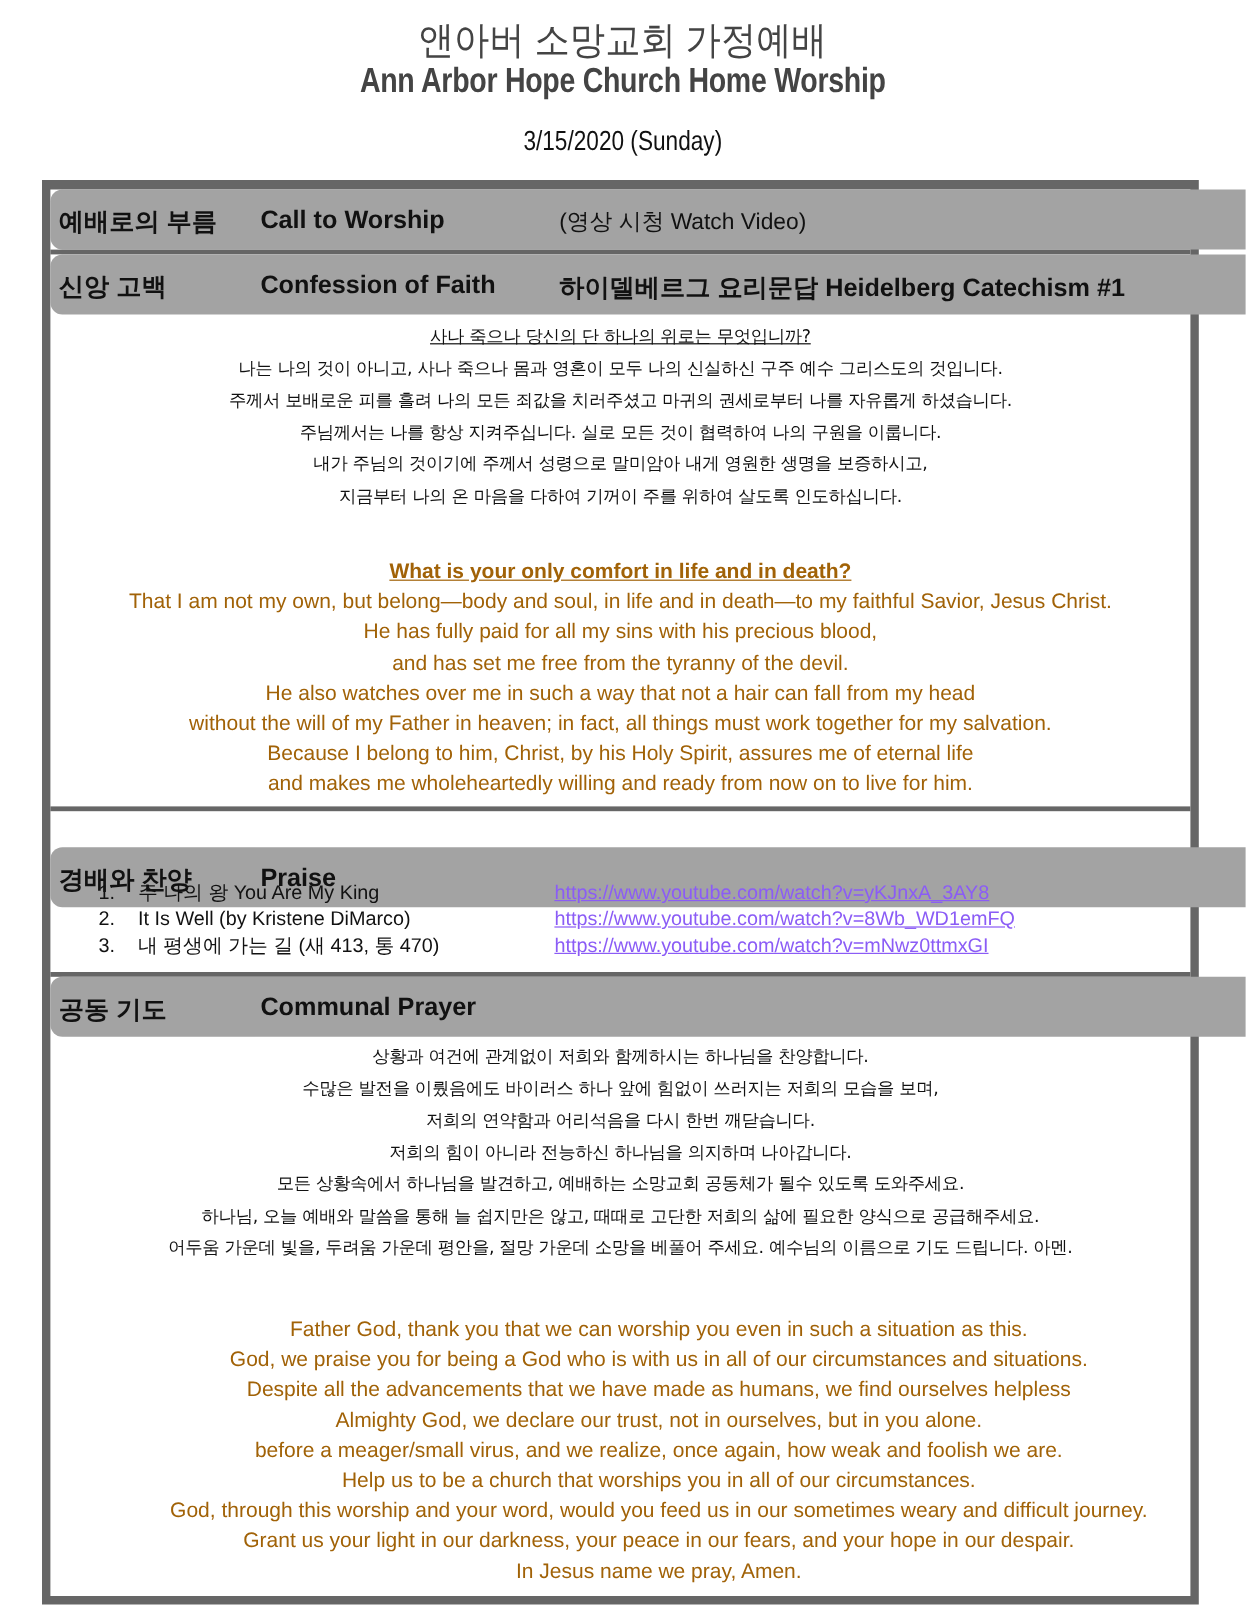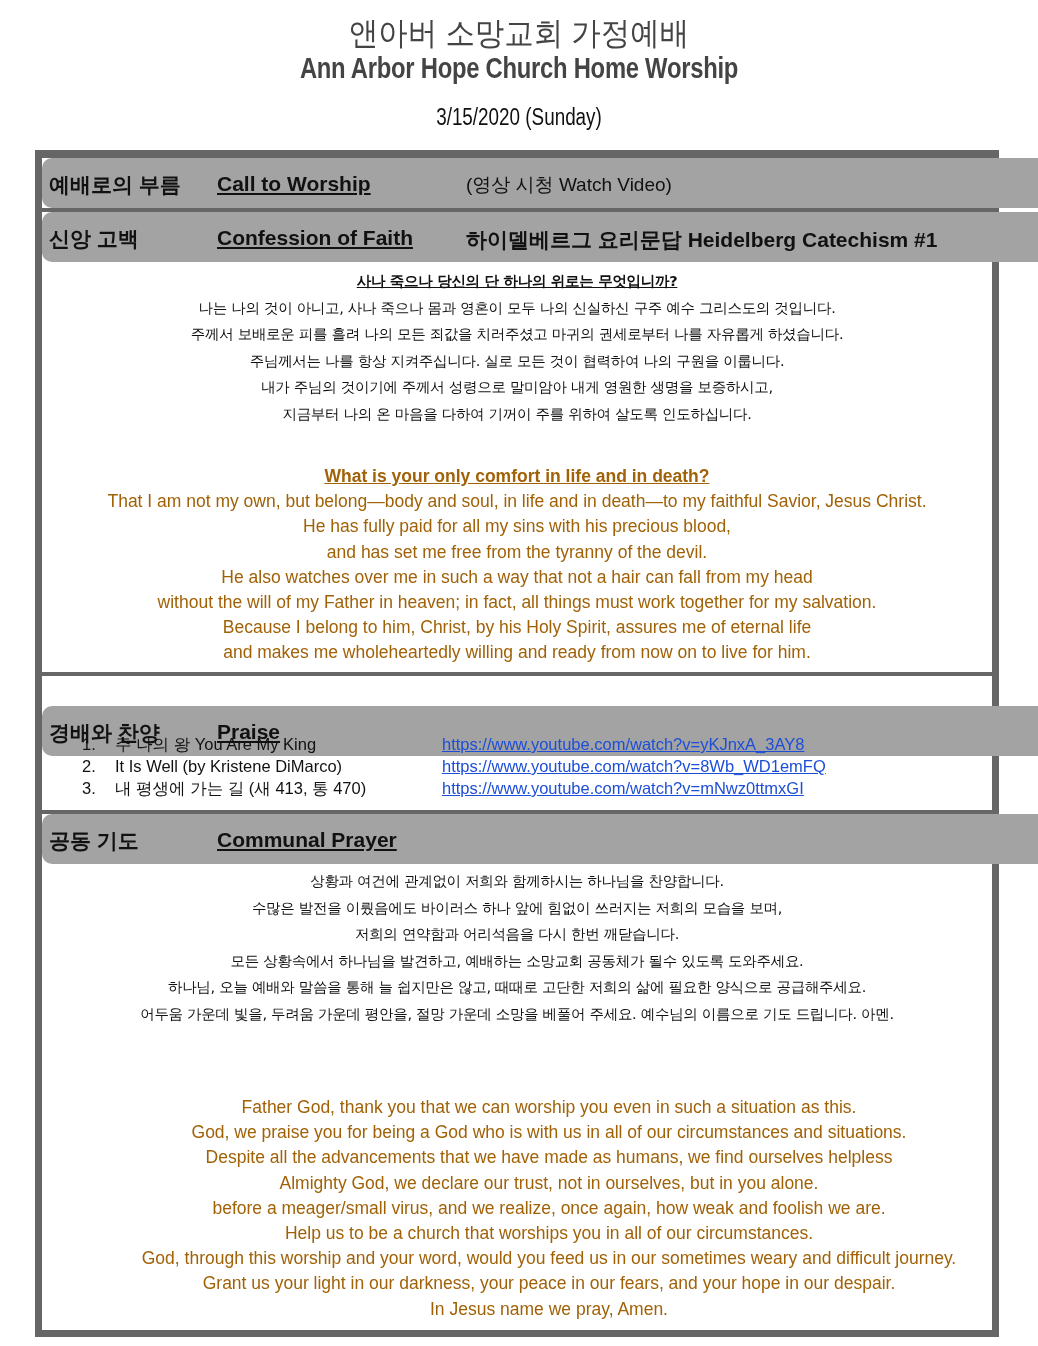--- a/index.html
+++ b/index.html
@@ -5,36 +5,36 @@
     html, body { margin: 0; padding: 0; background: #ffffff; }
     body { width: 1038px; height: 1346px; position: relative; overflow: hidden; color: #111; }
     .page-title { position: absolute; left: 0; width: 1038px; text-align: center; color: #444; font-family: "Liberation Sans", sans-serif; font-weight: bold; }
     .title-ko { top: 12px; font-size: 32px; font-weight: normal; letter-spacing: 0; transform: scaleX(0.92); }
     .title-en { top: 52px; font-size: 29px; letter-spacing: -0.3px; transform: scaleX(0.82); }
     .title-date { top: 104px; font-size: 23px; font-weight: normal; color: #111; transform: scaleX(0.82); }
 
     .frame { position: absolute; left: 35px; top: 150px; width: 950px; height: 1172px; border: 7px solid #666666; border-top-width: 8px; background: #fff; }
     .row-header { position: absolute; left: 0; width: 1008px; height: 50px; background: #a3a3a3; font-family: "Liberation Sans", sans-serif; font-size: 21px; font-weight: bold; color: #111; border-radius: 10px; }
     .row-header .ko { position: absolute; left: 7px; top: 13px; }
-    .row-header .en { position: absolute; left: 175px; top: 14px; text-decoration: underline; }
+    .row-header .en { position: absolute; left: 175px; top: 14px; }
     .row-header .extra { position: absolute; left: 424px; top: 14px; font-weight: normal; font-size: 19px; }
     .row-header .extra.bold { font-weight: bold; font-size: 21px; text-align: right; }
     .divider { position: absolute; left: 0; width: 950px; height: 4px; background: #666666; }
 
     .center-block { position: absolute; left: 0; width: 950px; text-align: center; }
     .ko-body { font-family: "DejaVu Sans", sans-serif; font-size: 14.5px; line-height: 26.5px; color: #111; letter-spacing: -0.3px; }
     .en-body { font-family: "Liberation Sans", sans-serif; font-size: 17.5px; line-height: 25.2px; color: #a16207; }
-    .q-ko { font-weight: bold; text-decoration: underline; }
+    .q-ko { font-weight: normal; text-decoration: underline; }
     .q-en { font-weight: bold; text-decoration: underline; }
 
     .praise-list { position: absolute; left: 40px; top: 575px; font-family: "Liberation Sans", sans-serif; font-size: 16.5px; line-height: 22px; color: #111; }
     .praise-item { position: relative; height: 22px; width: 900px; }
     .praise-item .num { position: absolute; left: 0; }
     .praise-item .song { position: absolute; left: 33px; white-space: nowrap; }
-    .praise-item .link { position: absolute; left: 360px; text-decoration: underline; color: #1d4ed8; white-space: nowrap; }
+    .praise-item .link { position: absolute; left: 380px; text-decoration: underline; color: #8b5cf6; white-space: nowrap; }
   </style>
 </head>
 <body>
 
 <div class="page-title title-ko">앤아버 소망교회 가정예배</div>
 <div class="page-title title-en">Ann Arbor Hope Church Home Worship</div>
 <div class="page-title title-date">3/15/2020 (Sunday)</div>
 
 <div class="frame">
 
@@ -100,20 +100,21 @@
 
   <div class="row-header" style="top:656px;">
     <span class="ko">공동 기도</span>
     <span class="en">Communal Prayer</span>
   </div>
 
   <div class="center-block ko-body" style="top:710px;">
     <div>상황과 여건에 관계없이 저희와 함께하시는 하나님을 찬양합니다.</div>
     <div>수많은 발전을 이뤘음에도 바이러스 하나 앞에 힘없이 쓰러지는 저희의 모습을 보며,</div>
     <div>저희의 연약함과 어리석음을 다시 한번 깨닫습니다.</div>
+    <div>저희의 힘이 아니라 전능하신 하나님을 의지하며 나아갑니다.</div>
     <div>모든 상황속에서 하나님을 발견하고, 예배하는 소망교회 공동체가 될수 있도록 도와주세요.</div>
     <div>하나님, 오늘 예배와 말씀을 통해 늘 쉽지만은 않고, 때때로 고단한 저희의 삶에 필요한 양식으로 공급해주세요.</div>
     <div>어두움 가운데 빛을, 두려움 가운데 평안을, 절망 가운데 소망을 베풀어 주세요. 예수님의 이름으로 기도 드립니다.  아멘.</div>
   </div>
 
   <div class="center-block en-body" style="top:937px;padding-left:32px;">
     <div>Father God, thank you that we can worship you even in such a situation as this.</div>
     <div>God, we praise you for being a God who is with us in all of our circumstances and situations.</div>
     <div>Despite all the advancements that we have made as humans, we find ourselves helpless</div>
     <div>Almighty God, we declare our trust, not in ourselves, but in you alone.</div>

